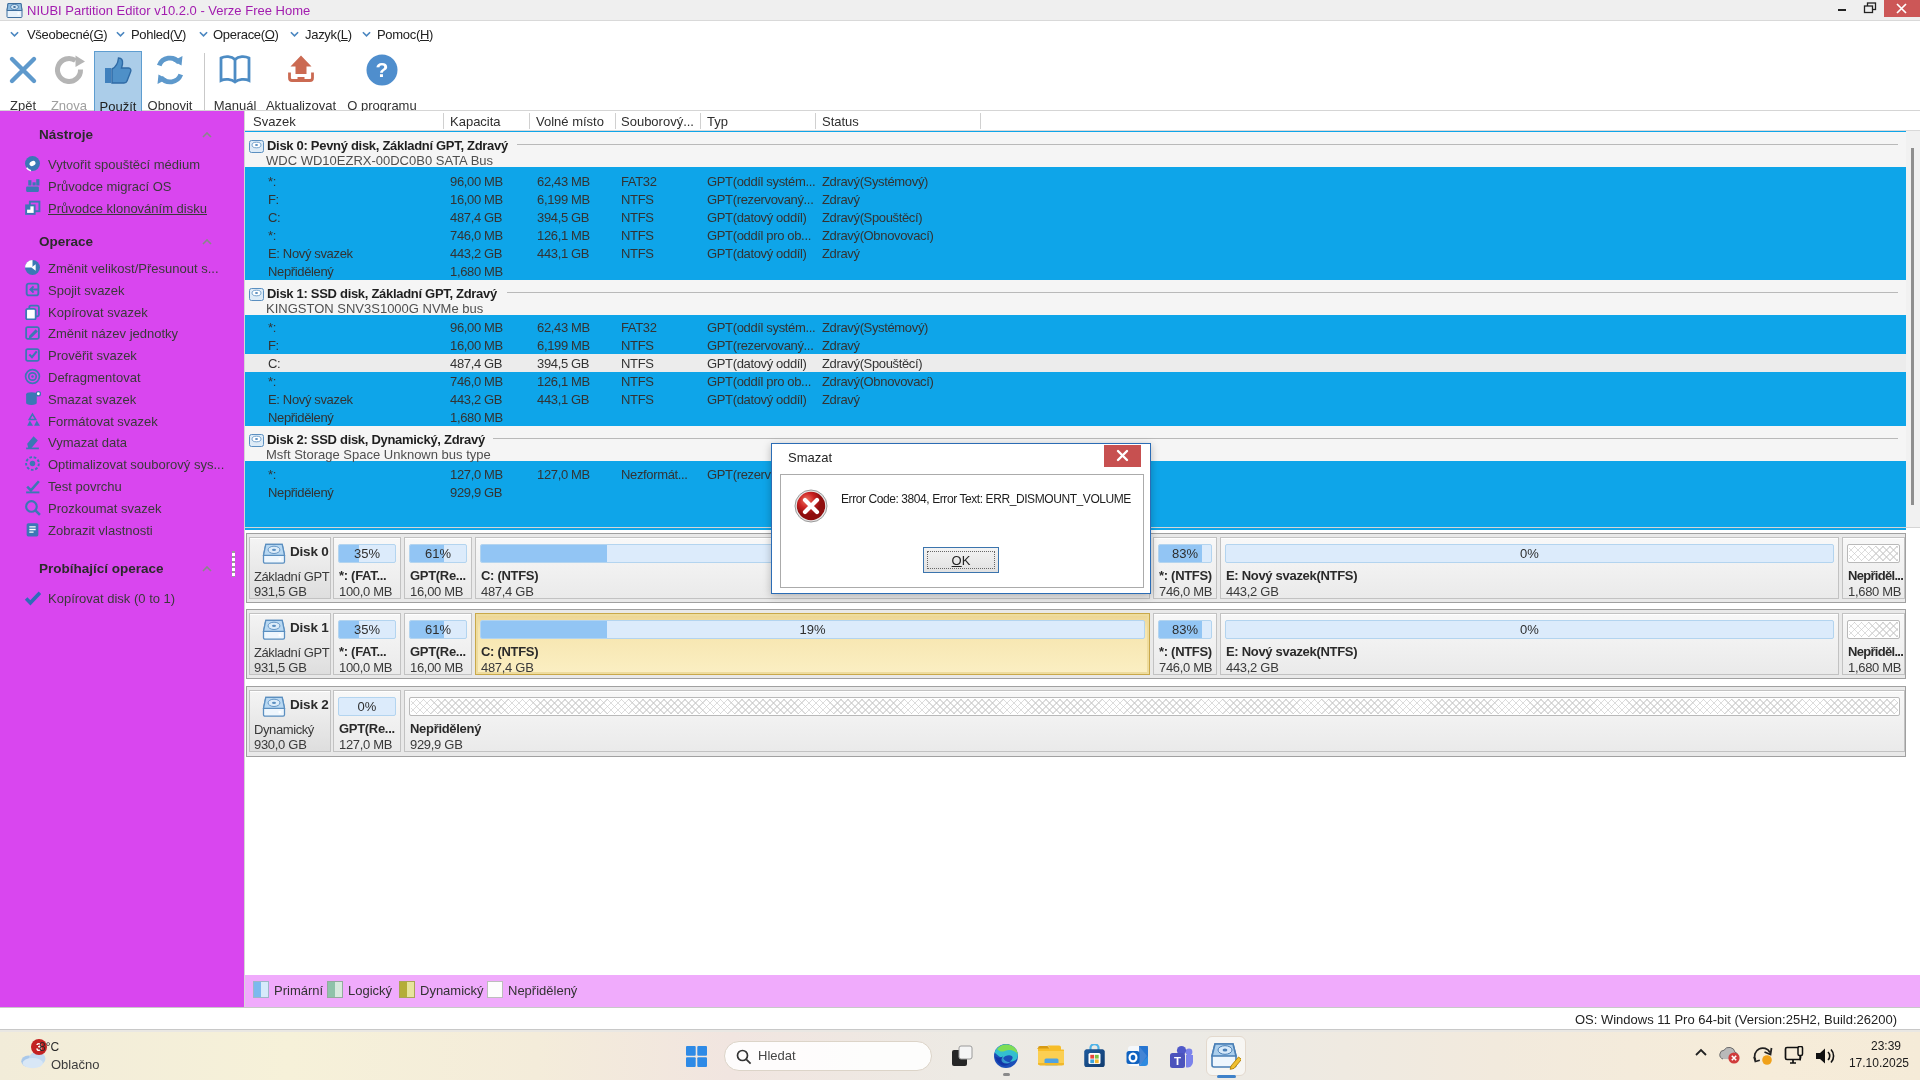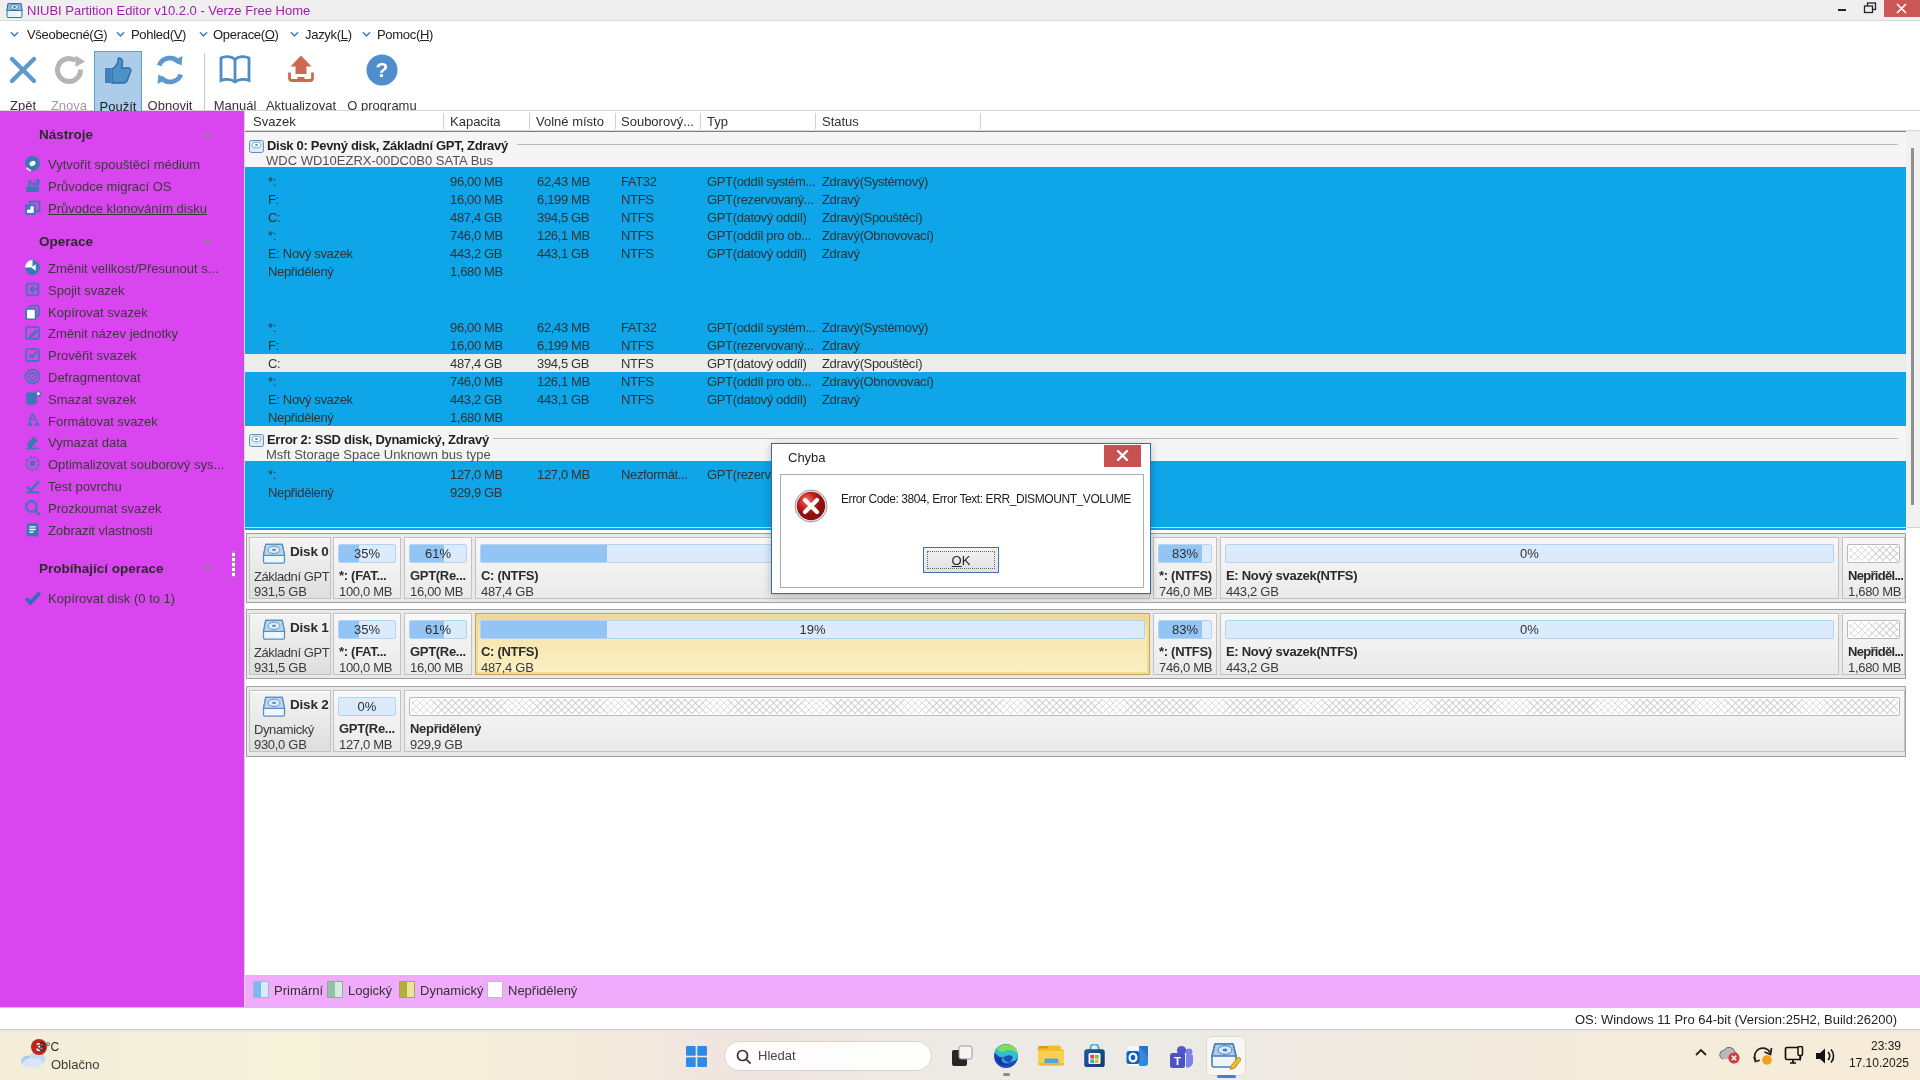--- a/index.html
+++ b/index.html
@@ -389,20 +389,30 @@
       <span class="c6">Zdravý</span>
     </div>
     <div class="trow" style="top:131px">
       <span class="c1">Nepřidělený</span>
       <span class="c2">1,680 MB</span>
       <span class="c3"></span>
       <span class="c4"></span>
       <span class="c5"></span>
       <span class="c6"></span>
     </div>
+    <div class="gband" style="top:149px">
+      <svg class="gdicon" viewBox="0 0 15 13">
+        <rect x="0.5" y="0.5" width="14" height="12" rx="2" fill="#ddebf7" stroke="#5b8fc0"></rect>
+        <ellipse cx="7.5" cy="5" rx="4.5" ry="2.8" fill="#fff" stroke="#5b8fc0" stroke-width="0.8"></ellipse>
+        <ellipse cx="7.5" cy="5" rx="1.5" ry="0.9" fill="#5b8fc0"></ellipse>
+      </svg>
+      <span class="gtitle">Disk 1: SSD disk, Základní GPT, Zdravý</span>
+      <span class="gsub">KINGSTON SNV3S1000G NVMe bus</span>
+      <div class="gline" style="left:262px;width:1391px"></div>
+    </div>
     <div class="trow" style="top:187px">
       <span class="c1">*:</span>
       <span class="c2">96,00 MB</span>
       <span class="c3">62,43 MB</span>
       <span class="c4">FAT32</span>
       <span class="c5">GPT(oddíl systém...</span>
       <span class="c6">Zdravý(Systémový)</span>
     </div>
     <div class="trow" style="top:205px">
       <span class="c1">F:</span>
@@ -443,21 +453,21 @@
       <span class="c4"></span>
       <span class="c5"></span>
       <span class="c6"></span>
     </div>
     <div class="gband" style="top:295px">
       <svg class="gdicon" viewBox="0 0 15 13">
         <rect x="0.5" y="0.5" width="14" height="12" rx="2" fill="#ddebf7" stroke="#5b8fc0"></rect>
         <ellipse cx="7.5" cy="5" rx="4.5" ry="2.8" fill="#fff" stroke="#5b8fc0" stroke-width="0.8"></ellipse>
         <ellipse cx="7.5" cy="5" rx="1.5" ry="0.9" fill="#5b8fc0"></ellipse>
       </svg>
-      <span class="gtitle">Error 2: SSD disk, Dynamický, Zdravý</span>
+      <span class="gtitle">Disk 2: SSD disk, Dynamický, Zdravý</span>
       <span class="gsub">Msft Storage Space Unknown bus type</span>
       <div class="gline" style="left:248px;width:1405px"></div>
     </div>
     <div class="trow" style="top:334px">
       <span class="c1">*:</span>
       <span class="c2">127,0 MB</span>
       <span class="c3">127,0 MB</span>
       <span class="c4">Nezformát...</span>
       <span class="c5">GPT(rezervovaný...</span>
       <span class="c6">Zdravý</span>
@@ -633,21 +643,21 @@
     <span class="ltx" style="left:175px">Dynamický</span>
   <div class="lsq" style="left:242px;background:#fdfdfd; border-color:#bdbdbd"></div>
     <span class="ltx" style="left:263px">Nepřidělený</span>
 </div>
 
 <div id="statusbar">
     <span class="ostext">OS: Windows 11 Pro 64-bit (Version:25H2, Build:26200)</span>
   </div>
 
 <div id="dialog">
-  <div class="dtitle">Chyba</div>
+  <div class="dtitle">Smazat</div>
   <div class="dclose"><svg width="37" height="22" viewBox="0 0 37 22">
         <path d="M14 6 l9 9 M23 6 l-9 9" stroke="#fff" stroke-width="2.4" stroke-linecap="round"></path>
       </svg></div>
   <div class="inner">
     <svg class="abs" style="left:13px;top:14px" width="34" height="34" viewBox="0 0 34 34">
       <circle cx="17" cy="17" r="16" fill="#e7e7e7" stroke="#9a9a9a"></circle>
       <circle cx="17" cy="17" r="14.2" fill="url(#rg)"></circle>
       <path d="M11 11 L23 23 M23 11 L11 23" stroke="#fff" stroke-width="4.2" stroke-linecap="round"></path>
       <defs>
           <radialGradient id="rg" cx="35%" cy="30%">

